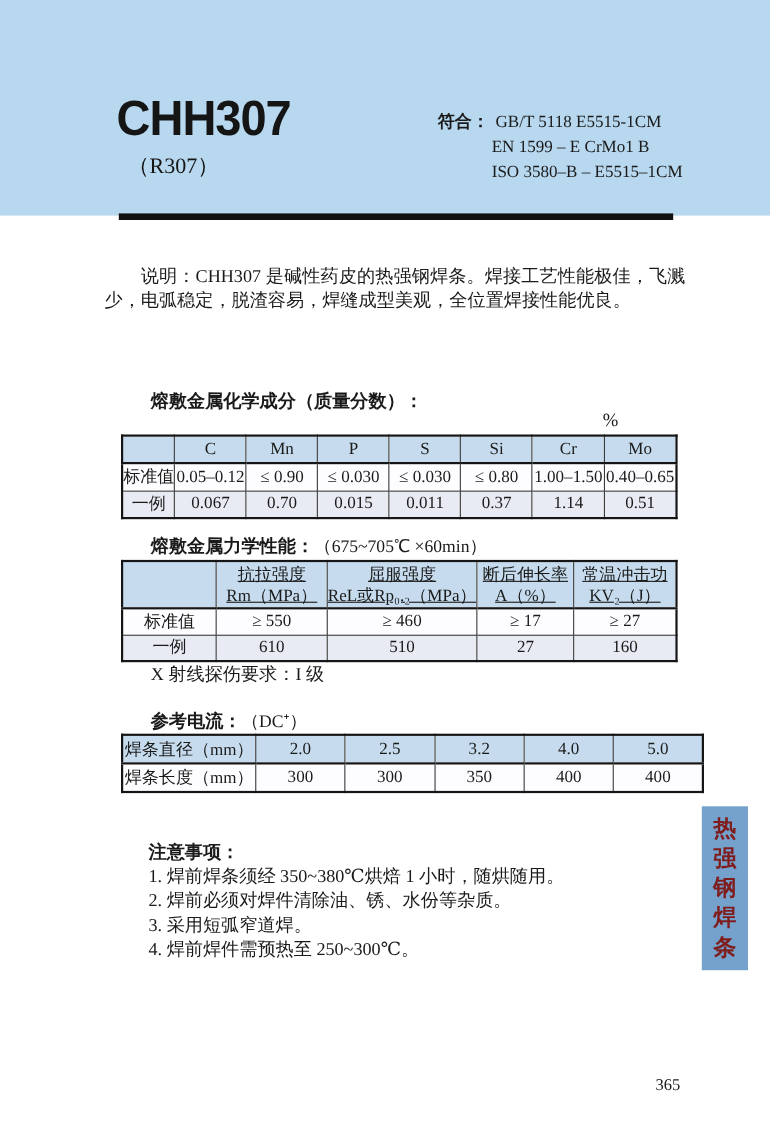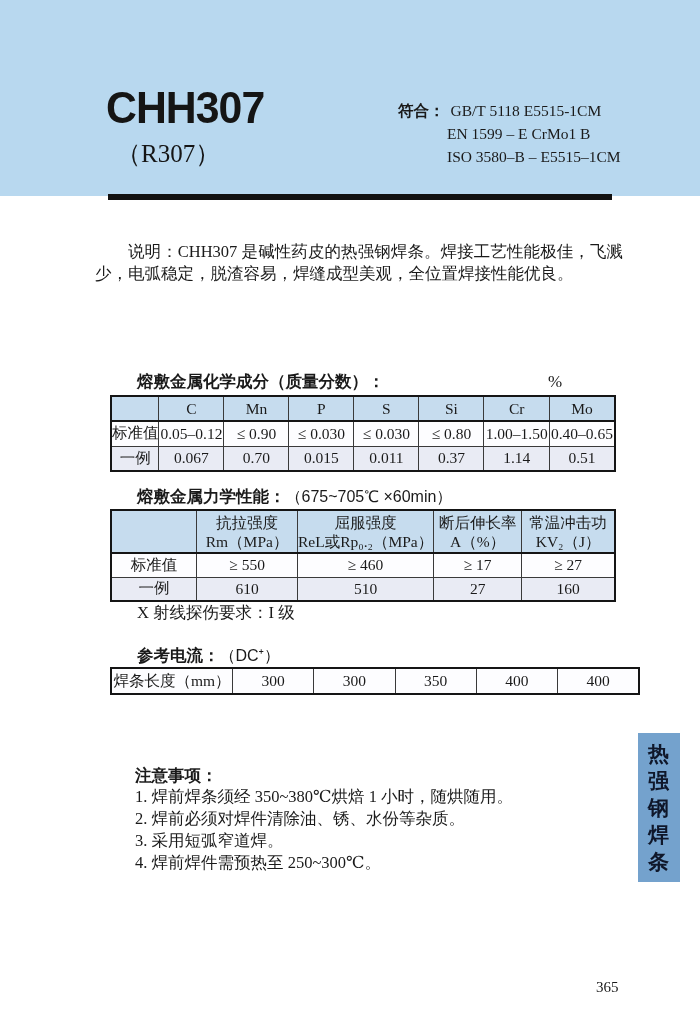--- a/index.html
+++ b/index.html
@@ -9,66 +9,66 @@
     font-family:"Liberation Serif","DejaVu Serif",serif;
   }
   
   .header{position:absolute;left:0;top:0;width:700px;height:196px;background:#b8d8ef;}
   .model{
     position:absolute;left:106px;top:82px;
     font-family:"Liberation Sans","DejaVu Sans",sans-serif;
     font-weight:bold;font-size:45px;letter-spacing:-1px;
     transform:scaleX(.95);transform-origin:left center;color:#151515;
   }
-  .alias{position:absolute;left:116px;top:137px;font-size:25px;color:#151515;}
+  .alias{position:absolute;left:116px;top:137px;font-size:20px;color:#151515;}
   .compliance{position:absolute;left:398px;top:99px;font-size:15.5px;line-height:23px;white-space:nowrap;}
   .compliance .lbl{font-family:"Liberation Sans","DejaVu Sans",sans-serif;font-weight:bold;margin-right:6px;}
   .compliance .cont{padding-left:49px;}
   .black-bar{position:absolute;left:108px;top:194px;width:504px;height:6px;background:#111;}
   
   .intro{position:absolute;left:95px;top:240px;width:528px;font-size:16.5px;line-height:22.3px;text-align:justify;}
   .intro p{margin:0;text-indent:2em;}
   .para-label{font-family:"Liberation Sans","DejaVu Sans",sans-serif;font-weight:normal;}
   
   .sec-title{
     position:absolute;left:137px;font-family:"Liberation Sans","DejaVu Sans",sans-serif;
     font-weight:bold;font-size:16.5px;white-space:nowrap;
   }
-  .sec-title .cond{font-family:Liberation Sans, sans-serif;font-weight:normal;font-size:16px;}
+  .sec-title .cond{font-family:Liberation Serif, serif;font-weight:normal;font-size:16px;}
   .unit-pct{position:absolute;left:548px;top:372px;font-size:17px;}
   
   table.dtable{border-collapse:collapse;table-layout:fixed;position:absolute;background:#fdfdff;}
   table.dtable td{
     border:1px solid #3a3a3a;text-align:center;vertical-align:middle;
     font-size:15.5px;padding:0;overflow:hidden;white-space:nowrap;
   }
   table.dtable{border:2px solid #151515;}
   tr.hd td{background:#c6dcee;border-bottom-width:2px;border-bottom-color:#151515;}
   tr.alt td{background:#e9ebf4;}
   #chem-table{left:110px;top:395px;width:506px;}
   #chem-table tr{height:25px;}
   #mech-table{left:110px;top:509px;width:506px;}
   #mech-table tr.hd{height:43px;}
   #mech-table tr.data{height:24px;}
-  #mech-table .h2l{line-height:19px;}
+  #mech-table .h2l{line-height:19px;text-decoration:underline;}
   #curr-table{left:110px;top:667px;width:530px;}
   #curr-table tr{height:26px;}
   .xray{position:absolute;left:137px;top:602px;font-size:16.5px;}
   
   .notes{position:absolute;left:135px;top:764px;font-size:16.5px;line-height:22px;}
   .notes .nt{font-family:"Liberation Sans","DejaVu Sans",sans-serif;font-weight:bold;}
   .notes div{margin:0;}
   
   .side-tab{
     position:absolute;left:638px;top:733px;width:42px;height:149px;background:#74a2cd;
     display:flex;align-items:center;justify-content:center;
   }
   .side-tab .vtext{
-    width:22px;color:#0f172a;font-family:"Liberation Sans","DejaVu Sans",sans-serif;
-    font-weight:bold;font-size:21px;line-height:27px;text-align:left;word-break:break-all;
+    width:22px;color:#7f1d1d;font-family:"Liberation Sans","DejaVu Sans",sans-serif;
+    font-weight:bold;font-size:21px;line-height:27px;text-align:center;word-break:break-all;
   }
   .page-num{position:absolute;left:596px;top:979px;font-size:15px;}
 </style>
 </head>
 <body>
 
 <div class="header">
   <div class="model">CHH307</div>
   <div class="alias">（R307）</div>
   <div class="compliance">
@@ -76,21 +76,21 @@
     <div class="cont">EN 1599 – E CrMo1 B</div>
     <div class="cont">ISO 3580–B – E5515–1CM</div>
   </div>
 </div>
 <div class="black-bar"></div>
 
 <div class="intro">
   <p><span class="para-label">说明：</span><span>CHH307 是碱性药皮的热强钢焊条。焊接工艺性能极佳，飞溅少，电弧稳定，脱渣容易，焊缝成型美观，全位置焊接性能优良。</span></p>
 </div>
 
-<div class="sec-title" style="top:371px;text-align:center;">熔敷金属化学成分（质量分数）：</div>
+<div class="sec-title" style="top:354px;text-align:center;">熔敷金属化学成分（质量分数）：</div>
 <div class="unit-pct">%</div>
 
 <table class="dtable" id="chem-table">
   <colgroup>
       <col style="width:9.5%">
       <col style="width:12.9%">
       <col style="width:12.9%">
       <col style="width:12.9%">
       <col style="width:12.9%">
       <col style="width:12.9%">
@@ -193,20 +193,28 @@
 <table class="dtable" id="curr-table">
   <colgroup>
       <col style="width:23%">
       <col style="width:15.4%">
       <col style="width:15.4%">
       <col style="width:15.4%">
       <col style="width:15.4%">
       <col style="width:15.4%">
     </colgroup>
   <tbody>
+      <tr class="hd">
+    <td>焊条直径（mm）</td>
+    <td>2.0</td>
+    <td>2.5</td>
+    <td>3.2</td>
+    <td>4.0</td>
+    <td>5.0</td>
+  </tr>
   <tr>
     <td>焊条长度（mm）</td>
     <td>300</td>
     <td>300</td>
     <td>350</td>
     <td>400</td>
     <td>400</td>
   </tr>
 </tbody>
   </table>

